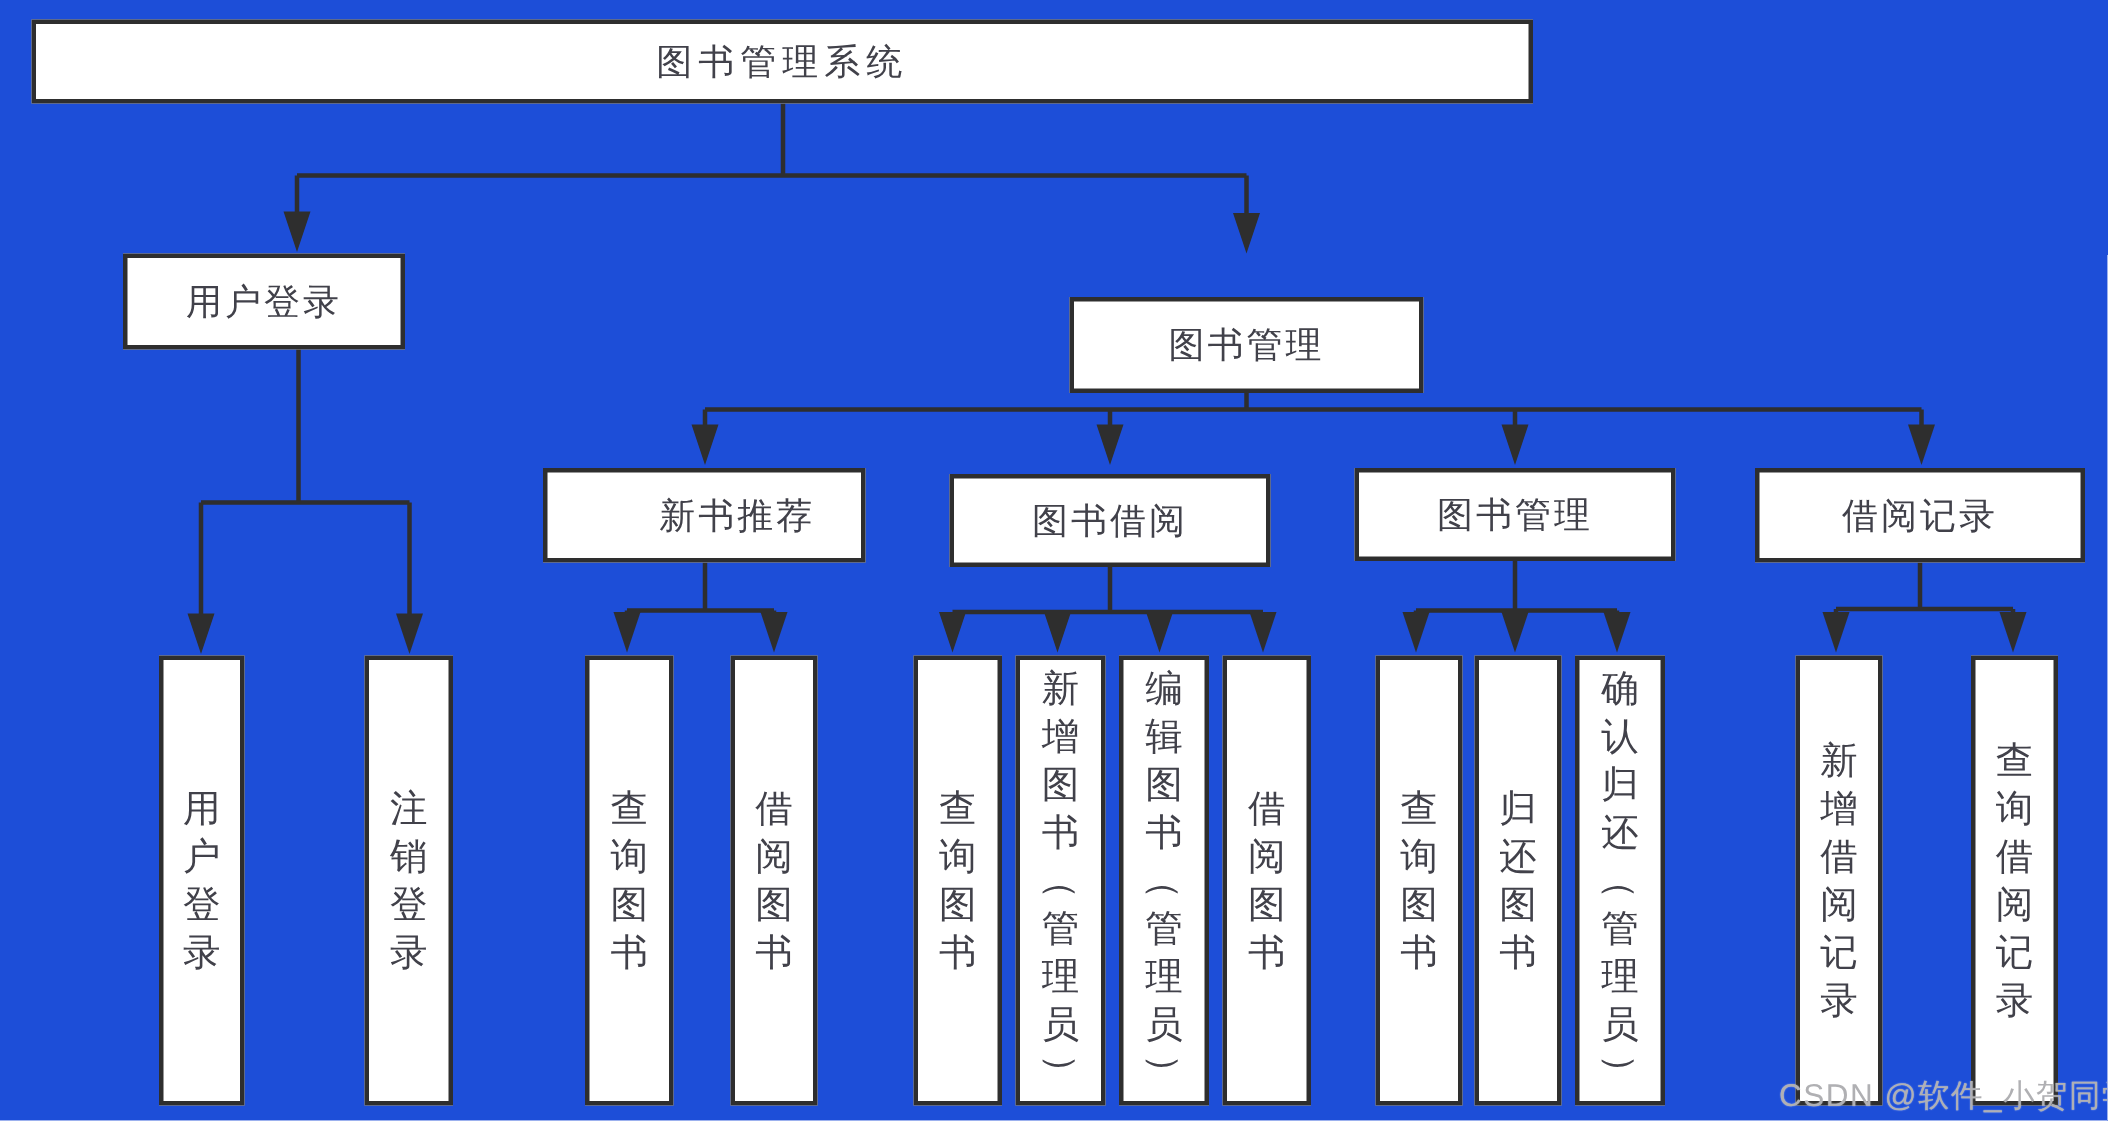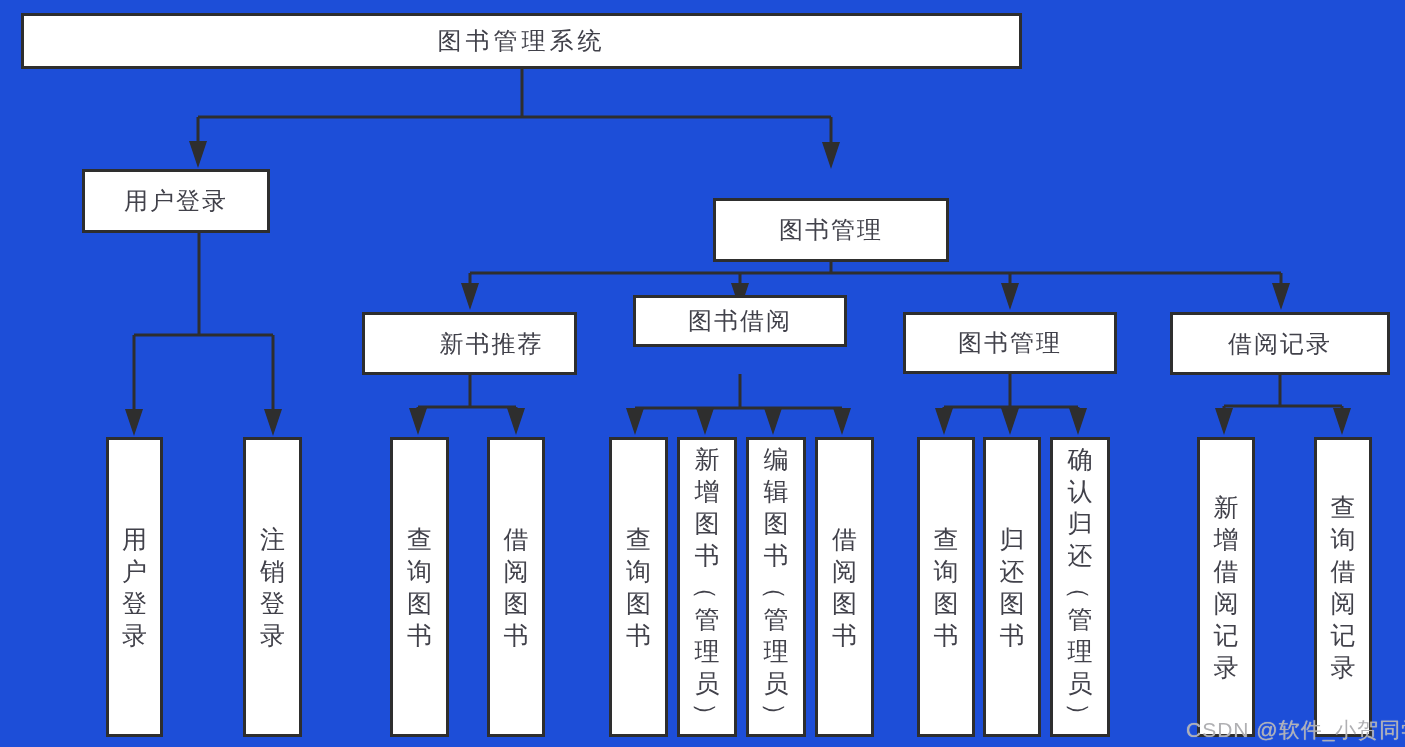--- a/index.html
+++ b/index.html
@@ -110,21 +110,21 @@
         <polygon points="1333,408 1351,408 1342,435"></polygon>
       </g>
   </svg>
 
   <div class="node hbox root-box" style="left:21px; top:13px; width:1001px; height:56px;">图书管理系统</div>
 
   <div class="node hbox" style="left:82px; top:169px; width:188px; height:64px;">用户登录</div>
   <div class="node hbox" style="left:713px; top:170px; width:236px; height:64px;margin-top:28px;">图书管理</div>
 
   <div class="node hbox" style="left:362px; top:312px; width:215px; height:63px;padding-left:44px;">新书推荐</div>
-  <div class="node hbox" style="left:633px; top:295px; width:214px; height:52px;font-family:Liberation Serif, serif;">图书借阅</div>
+  <div class="node hbox" style="left:633px; top:316px; width:214px; height:62px;font-family:Liberation Serif, serif;">图书借阅</div>
   <div class="node hbox" style="left:903px; top:312px; width:214px; height:62px;">图书管理</div>
   <div class="node hbox" style="left:1170px; top:312px; width:220px; height:63px;">借阅记录</div>
 
   <div class="node vbox" style="left:106px; top:437px; width:57px; height:300px;">
       <span class="vchar">用</span>
       <span class="vchar">户</span>
       <span class="vchar">登</span>
       <span class="vchar">录</span>
     </div>
   <div class="node vbox" style="left:243px; top:437px; width:59px; height:300px;">

